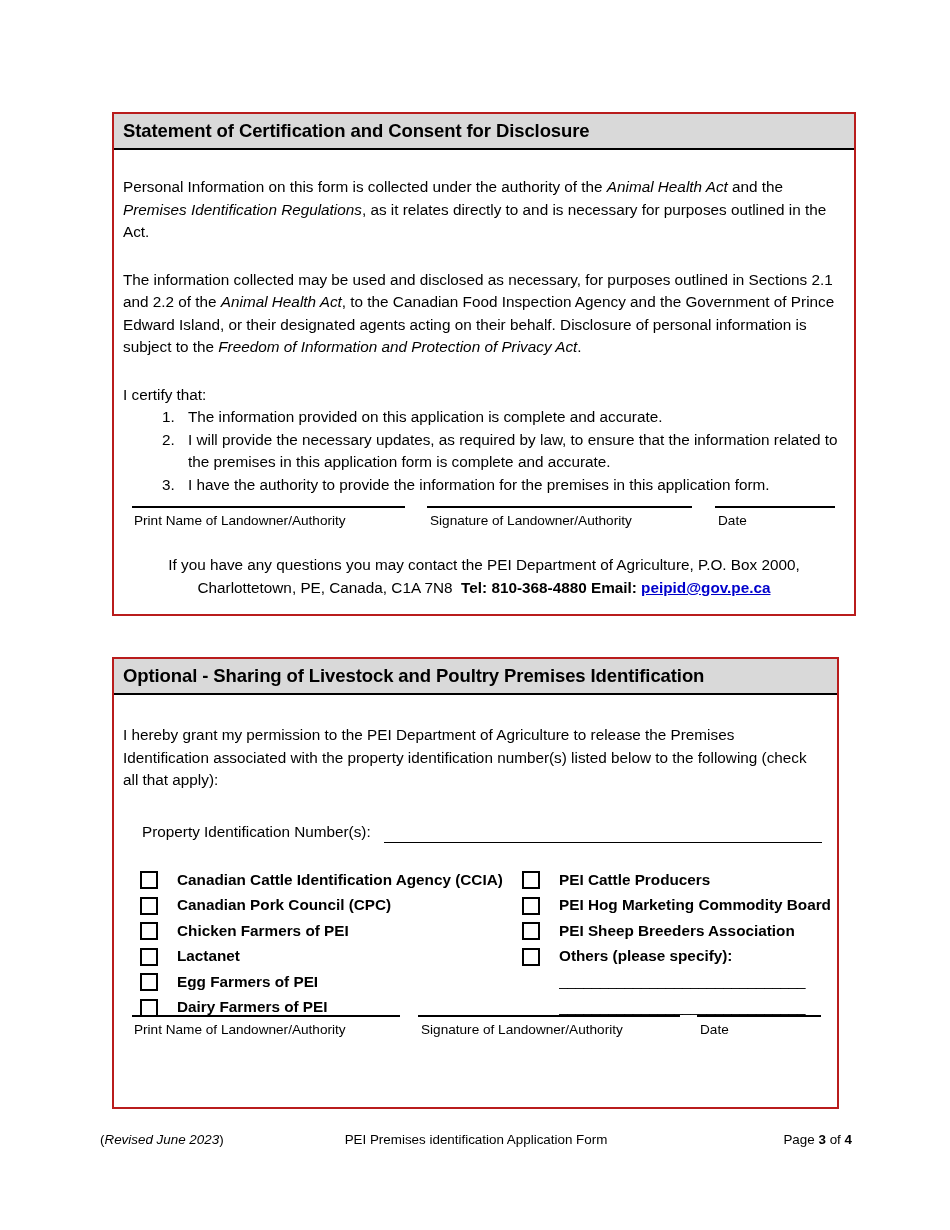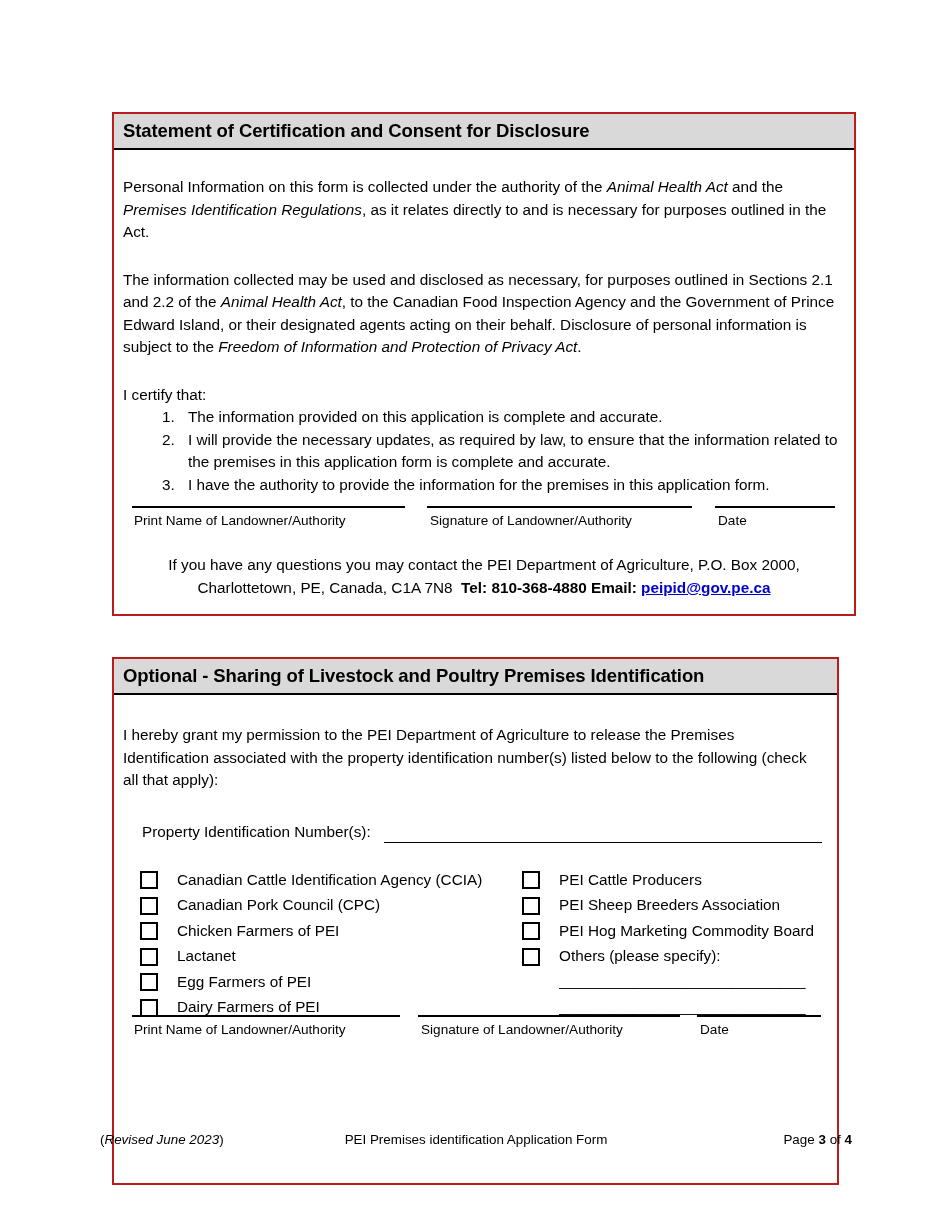--- a/index.html
+++ b/index.html
@@ -34,21 +34,21 @@
   #box-certification {
     left: 112px;
     top: 112px;
     width: 744px;
     height: 504px;
   }
   #box-optional {
     left: 112px;
     top: 657px;
     width: 727px;
-    height: 528px;
+    height: 452px;
   }
 
   .box-header {
     background: #d9d9d9;
     border-bottom: 2px solid #000000;
     box-sizing: border-box;
     padding: 6px 9px 7px 9px;
     font-size: 18.5px;
     font-weight: bold;
     letter-spacing: -0.1px;
@@ -195,20 +195,21 @@
     border: 2px solid #000000;
     box-sizing: border-box;
     background: #ffffff;
     flex: 0 0 auto;
   }
   .cb-label {
     font-size: 15.3px;
     line-height: 1.2;
     padding-left: 19px;
     white-space: nowrap;
+    font-weight: bold;
   }
 
   .others-lines {
     padding-left: 37px;
     padding-top: 4px;
   }
   .other-line {
     font-family: "Liberation Sans", sans-serif;
     font-size: 15.3px;
     letter-spacing: -0.3px;
@@ -340,25 +341,25 @@
           </div>
         </div>
 
         <div class="cb-col right">
           <div class="cb-item">
             <span class="cb-box"></span>
             <span class="cb-label">PEI Cattle Producers</span>
           </div>
           <div class="cb-item">
             <span class="cb-box"></span>
+            <span class="cb-label">PEI Hog Marketing Commodity Board</span>
+          </div>
+          <div class="cb-item">
+            <span class="cb-box"></span>
             <span class="cb-label">PEI Sheep Breeders Association</span>
-          </div>
-          <div class="cb-item">
-            <span class="cb-box"></span>
-            <span class="cb-label">PEI Hog Marketing Commodity Board</span>
           </div>
           <div class="cb-item">
             <span class="cb-box"></span>
             <span class="cb-label">Others (please specify):</span>
           </div>
 
           <div class="others-lines">
             <div class="other-line">______________________________</div>
             <div class="other-line">______________________________</div>
           </div>

